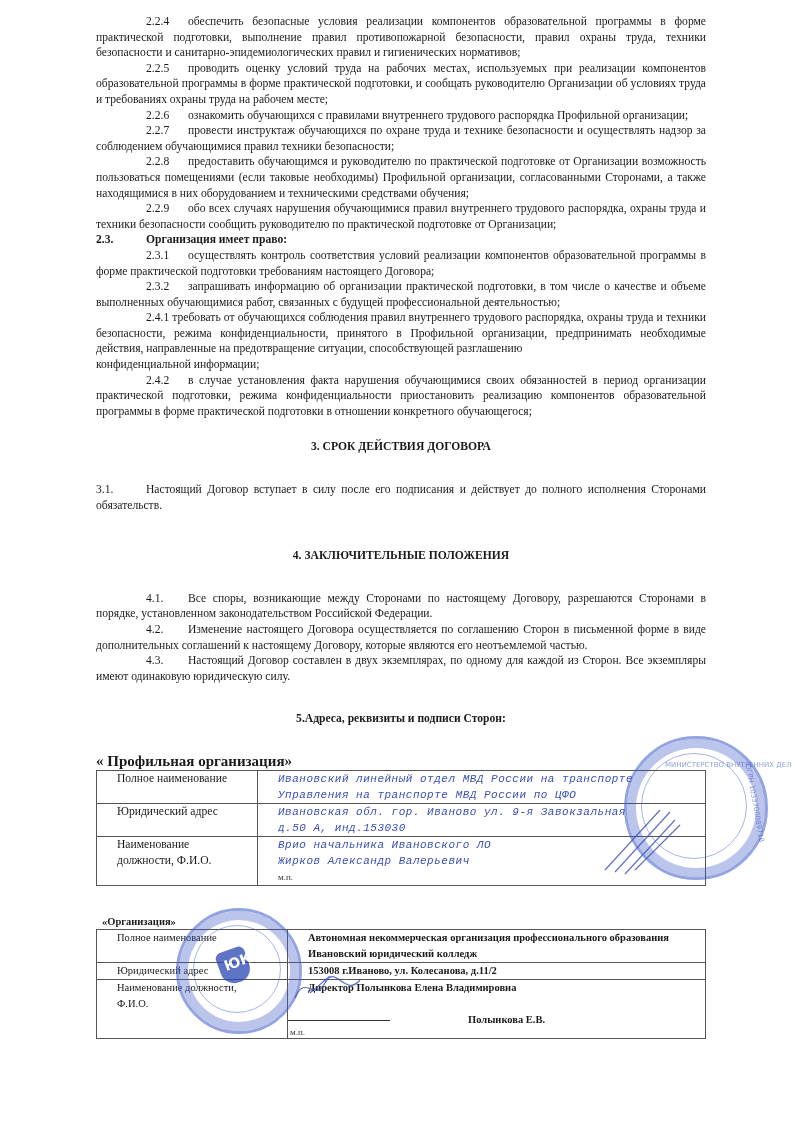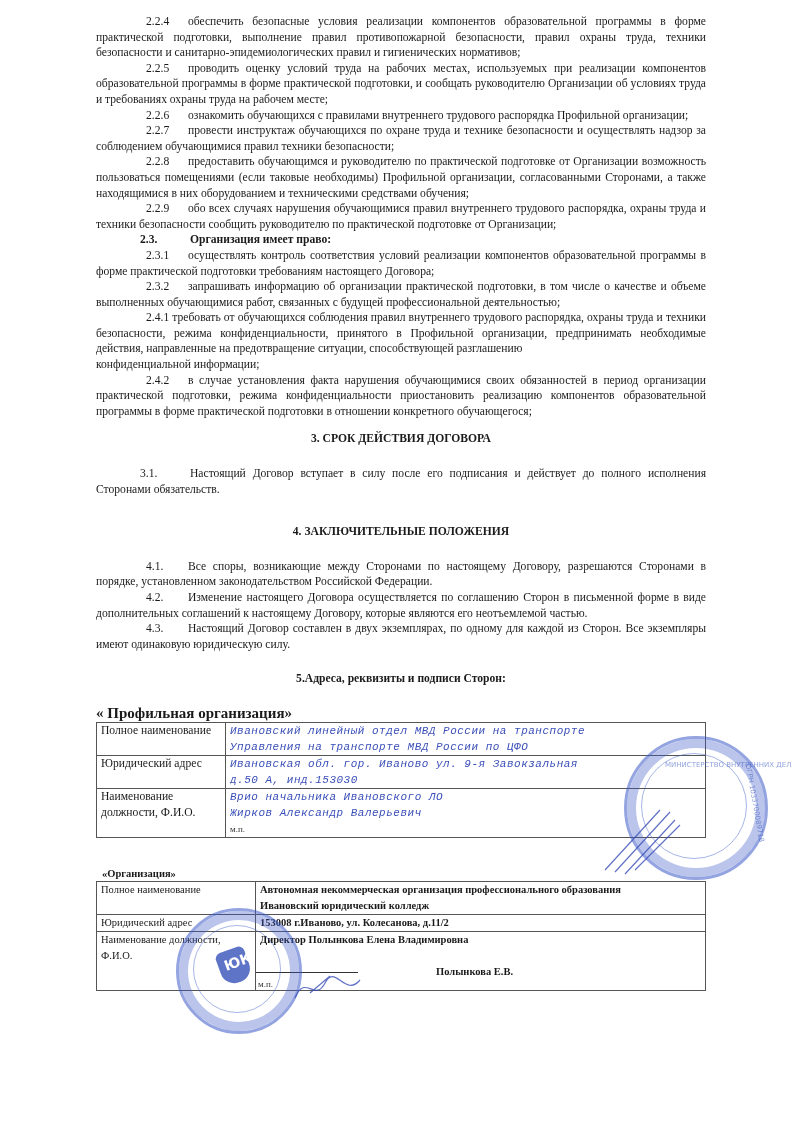--- a/index.html
+++ b/index.html
@@ -2,27 +2,27 @@
 <html><head>
 <meta charset="utf-8">
 <style>
   html, body { margin:0; padding:0; background:#ffffff; }
   body { width:795px; height:1123px; position:relative; overflow:hidden;
          font-family:"Liberation Serif", "DejaVu Serif", serif; color:#1a1a1a; }
   .page { position:absolute; left:96px; top:14px; width:610px; font-size:11.6px; line-height:15.6px; }
   .p { text-align:justify; text-align-last:left; margin:0; }
   .ind { text-indent:50px; }
   .num { display:inline-block; width:42px; text-indent:0; }
-  .hnum { display:inline-block; width:50px; font-weight:bold;margin-left:44px; }
+  .hnum { display:inline-block; width:50px; font-weight:bold; }
   .hb { font-weight:bold; }
-  .title { text-align:center; font-weight:bold; margin:4px; }
+  .title { text-align:center; font-weight:bold; margin:12px; }
   .gap-s { height:8px; }
   .gap-m { height:15px; }
   table.req { border-collapse:collapse; width:610px; font-size:11.6px; }
-  table.req td { border:1px solid #555; padding:0 4px; vertical-align:top; line-height:16px; }
+  table.req td { border:1px solid #555; padding:0 20px; vertical-align:top; line-height:16px; }
   .hand { font-family:Liberation Mono, monospace; font-style:italic; color:#3a4fb8; font-size:11px; letter-spacing:0.5px; white-space:nowrap; overflow:hidden; }
   .mp { font-size:9px; color:#333; }
   .org-label { font-weight:bold; font-size:15px; }
   .stamp { position:absolute; border-radius:50%; border:3px solid rgba(60,90,200,0.55);
            box-shadow: inset 0 0 0 6px rgba(255,255,255,0), inset 0 0 0 9px rgba(60,90,200,0.35);
            pointer-events:none; }
   .stamp-inner { position:absolute; border-radius:50%; border:1.5px solid rgba(60,90,200,0.45); }
   .stamp-text { position:absolute; color:rgba(50,80,190,0.55); font-size:8px; font-family:"DejaVu Sans", sans-serif; white-space:nowrap; }
   .logo-k { position:absolute; width:30px; height:34px; background:rgba(40,70,180,0.75); border-radius:6px 6px 14px 14px; transform:rotate(-20deg); }
   .logo-k span { position:absolute; left:6px; top:6px; color:#fff; font-weight:bold; font-family:"DejaVu Sans", sans-serif; font-size:14px; }

